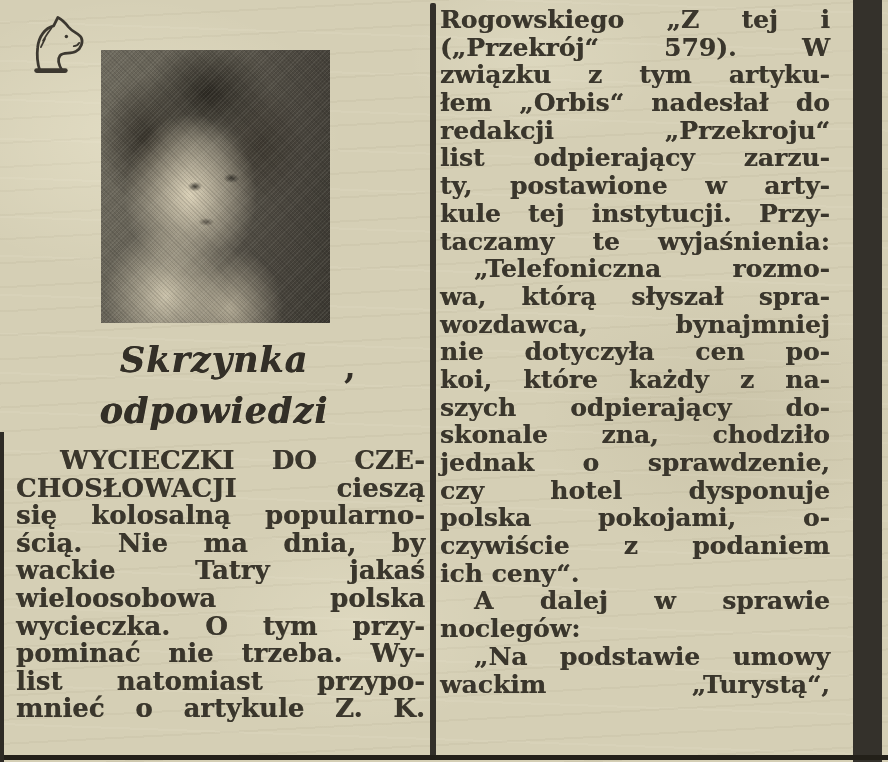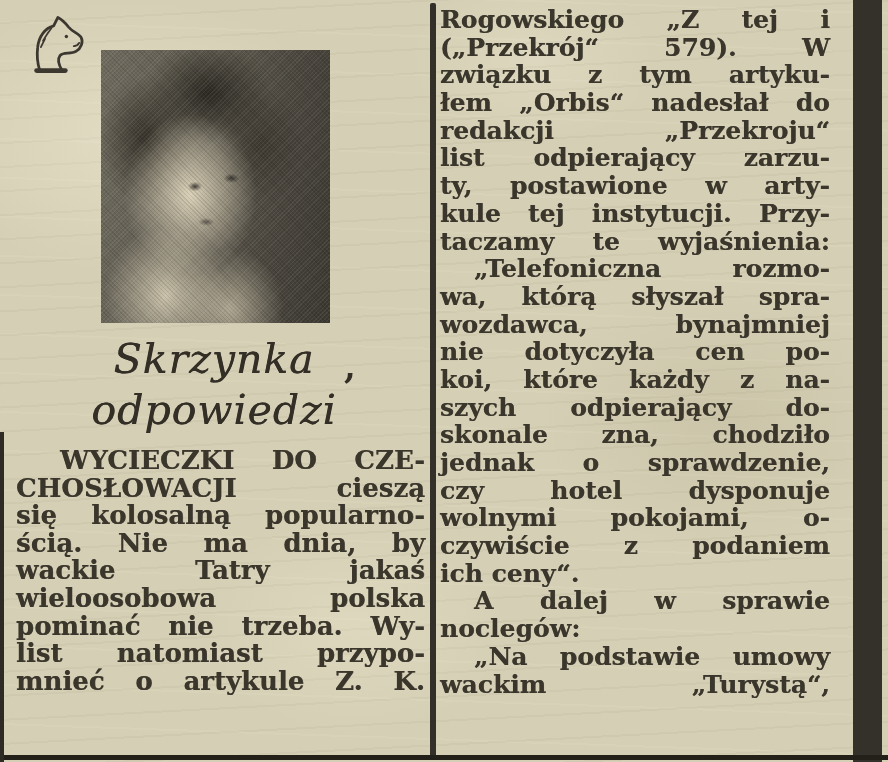--- a/index.html
+++ b/index.html
@@ -39,21 +39,21 @@
   }
   .photo::after{
     content:"";position:absolute;inset:0;
     background-image:
       repeating-linear-gradient(45deg, rgba(0,0,0,0.10) 0 1px, transparent 1px 3px),
       repeating-linear-gradient(-45deg, rgba(255,255,240,0.07) 0 1px, transparent 1px 3px);
   }
   
   .heading{
     position:absolute;left:58px;top:334px;width:312px;text-align:center;
-    font-weight:normal;font-style:italic;font-size:41px;line-height:51px;
+    font-weight:bold;font-style:italic;font-size:35px;line-height:51px;
     letter-spacing:1px;color:#332f27;text-shadow:0.4px 0.4px 0 #332f27;
   }
   .heading-mark{position:absolute;left:344px;top:346px;font-size:34px;font-weight:bold;color:#332f27;}
   
   .col{position:absolute;font-weight:bold;color:#3a362c;text-shadow:0.3px 0.3px 0 rgba(58,54,44,0.7);}
   .col .ln{text-align:justify;text-align-last:justify;white-space:normal;}
   .col .ln.end{text-align-last:left;}
   .col .ln.ind{padding-left:34px;}
   .col-left{left:16px;top:447px;width:409px;font-size:26px;}
   .col-left .ln{height:27.6px;line-height:27.6px;}
@@ -86,20 +86,21 @@
   </div>
   <div class="heading-mark">,</div>
 
   <div class="col col-left">
     <div class="ln ind">WYCIECZKI DO CZE-</div>
     <div class="ln">CHOSŁOWACJI cieszą</div>
     <div class="ln">się kolosalną popularno-</div>
     <div class="ln">ścią. Nie ma dnia, by</div>
     <div class="ln">wackie Tatry jakaś</div>
     <div class="ln">wieloosobowa polska</div>
+    <div class="ln">wycieczka. O tym przy-</div>
     <div class="ln">pominać nie trzeba. Wy-</div>
     <div class="ln">list natomiast przypo-</div>
     <div class="ln">mnieć o artykule Z. K.</div>
   </div>
 
   <div class="col col-right">
     <div class="ln">Rogowskiego „Z tej i</div>
     <div class="ln">(„Przekrój“ 579). W</div>
     <div class="ln">związku z tym artyku-</div>
     <div class="ln">łem „Orbis“ nadesłał do</div>
@@ -110,21 +111,21 @@
     <div class="ln">taczamy te wyjaśnienia:</div>
     <div class="ln ind">„Telefoniczna rozmo-</div>
     <div class="ln">wa, którą słyszał spra-</div>
     <div class="ln">wozdawca, bynajmniej</div>
     <div class="ln">nie dotyczyła cen po-</div>
     <div class="ln">koi, które każdy z na-</div>
     <div class="ln">szych odpierający do-</div>
     <div class="ln">skonale zna, chodziło</div>
     <div class="ln">jednak o sprawdzenie,</div>
     <div class="ln">czy hotel dysponuje</div>
-    <div class="ln">wolnymi pokojami, o-</div>
+    <div class="ln">polska pokojami, o-</div>
     <div class="ln">czywiście z podaniem</div>
     <div class="ln end">ich ceny“.</div>
     <div class="ln ind">A dalej w sprawie</div>
     <div class="ln end">noclegów:</div>
     <div class="ln ind">„Na podstawie umowy</div>
     <div class="ln">wackim „Turystą“,</div>
   </div>
 
   <div class="v-divider"></div>
   <div class="right-bar"></div>

